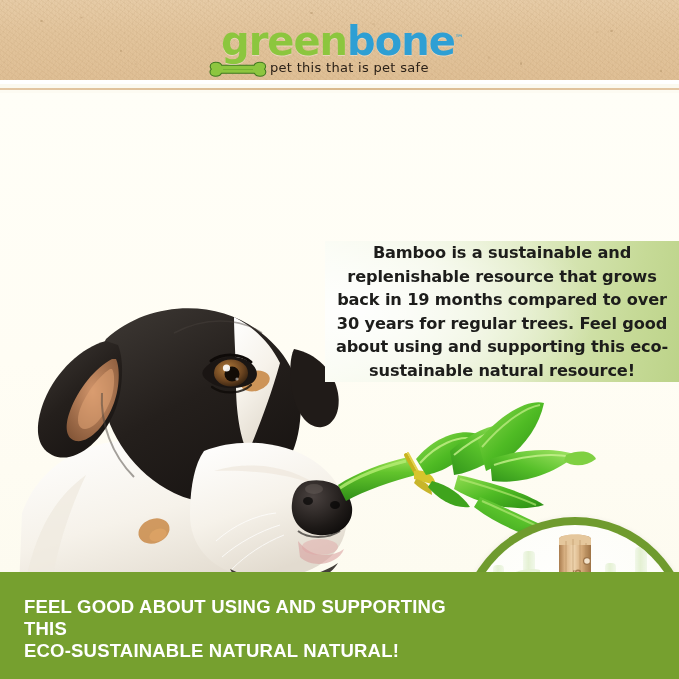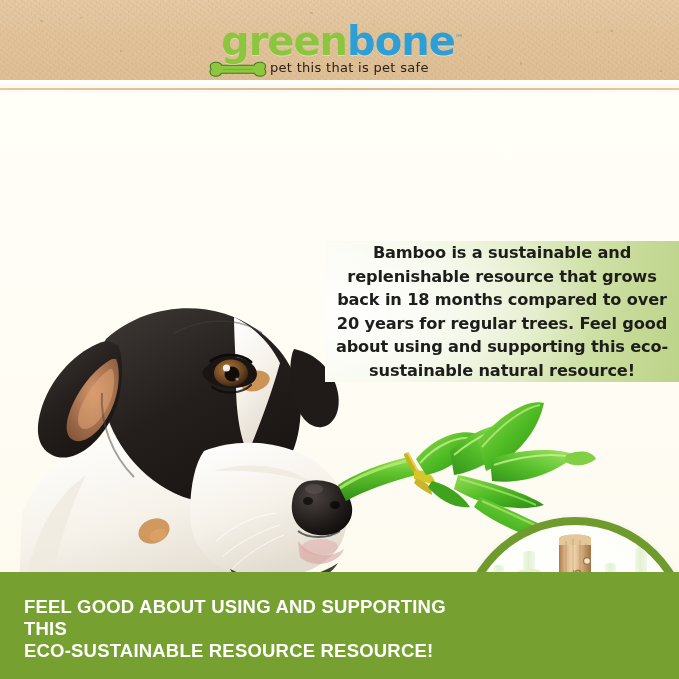--- a/index.html
+++ b/index.html
@@ -416,25 +416,25 @@
             <path d="M137 117 L141 188"></path>
               <path d="M152 119 L158 186"></path>
             <path d="M165 124 L170 180"></path>
           </g>
           <ellipse cx="88" cy="136" rx="30" ry="13" fill="#d3e8a8" opacity=".35"></ellipse>
         </svg>
       </div>
     </div>
 
     <div class="text-panel">
-      <p>Bamboo is a sustainable and replenishable resource that grows back in 18 months compared to over 20 years for regular trees. Feel good about using and supporting this eco-sustainable natural resource!</p>
+      <p>Bamboo is a sustainable and replenishable resource that grows back in 19 months compared to over 30 years for regular trees. Feel good about using and supporting this eco-sustainable natural resource!</p>
     </div>
 
   </div>
 
   <div class="banner">
     <div class="banner-txt">
       <span>FEEL GOOD ABOUT USING AND SUPPORTING THIS</span>
-      <span>ECO-SUSTAINABLE RESOURCE RESOURCE!</span>
+      <span>ECO-SUSTAINABLE NATURAL NATURAL!</span>
     </div>
   </div>
 
 </div>
 
 </body></html>

